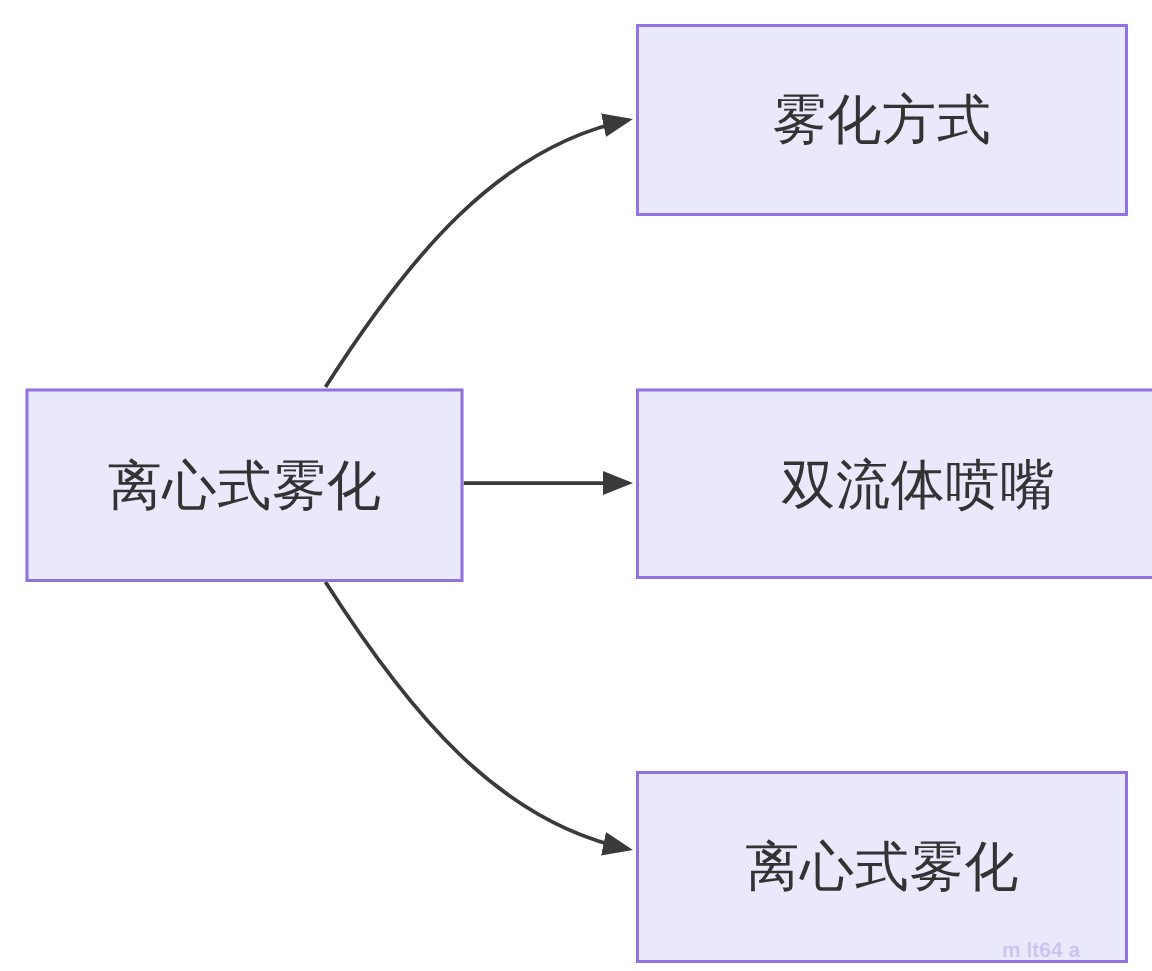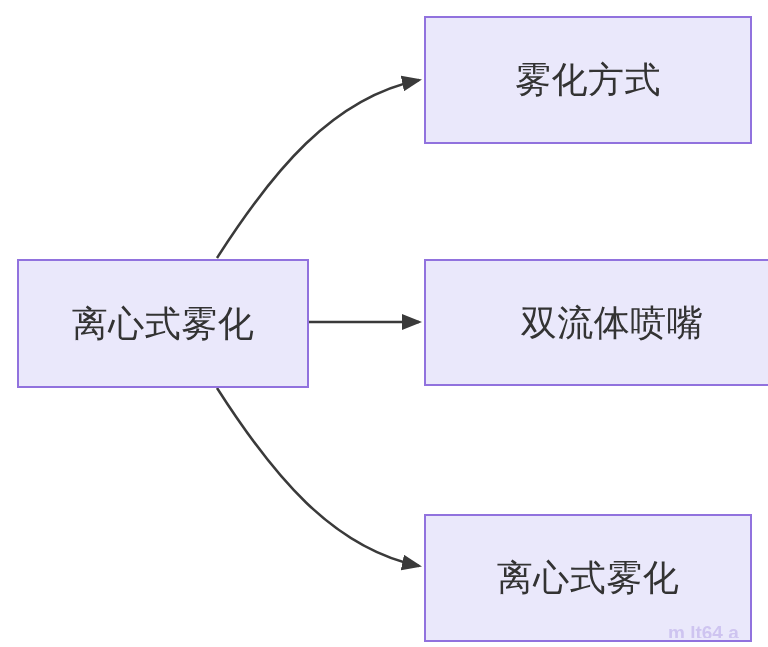--- a/index.html
+++ b/index.html
@@ -48,21 +48,21 @@
   .node-1    { left: 424px; top: 16px;  width: 328px; height: 128px; }
   .node-2    { left: 424px; top: 259px; width: 376px; height: 127px; }
   .node-3    { left: 424px; top: 502px; width: 328px; height: 128px; margin-top: 12px; }
   .watermark {
     position: absolute;
     left: 668px;
     top: 623px;
     width: 100px;
     height: 15px;
     overflow: hidden;
-    font-size: 19px;
+    font-size: 14px;
     line-height: 20px;
     font-weight: bold;
     color: var(--watermark, rgba(148,121,224,0.45));
     opacity: 0.5;
     z-index: 3;
     white-space: nowrap;
   }
 </style>
 </head>
 <body>

